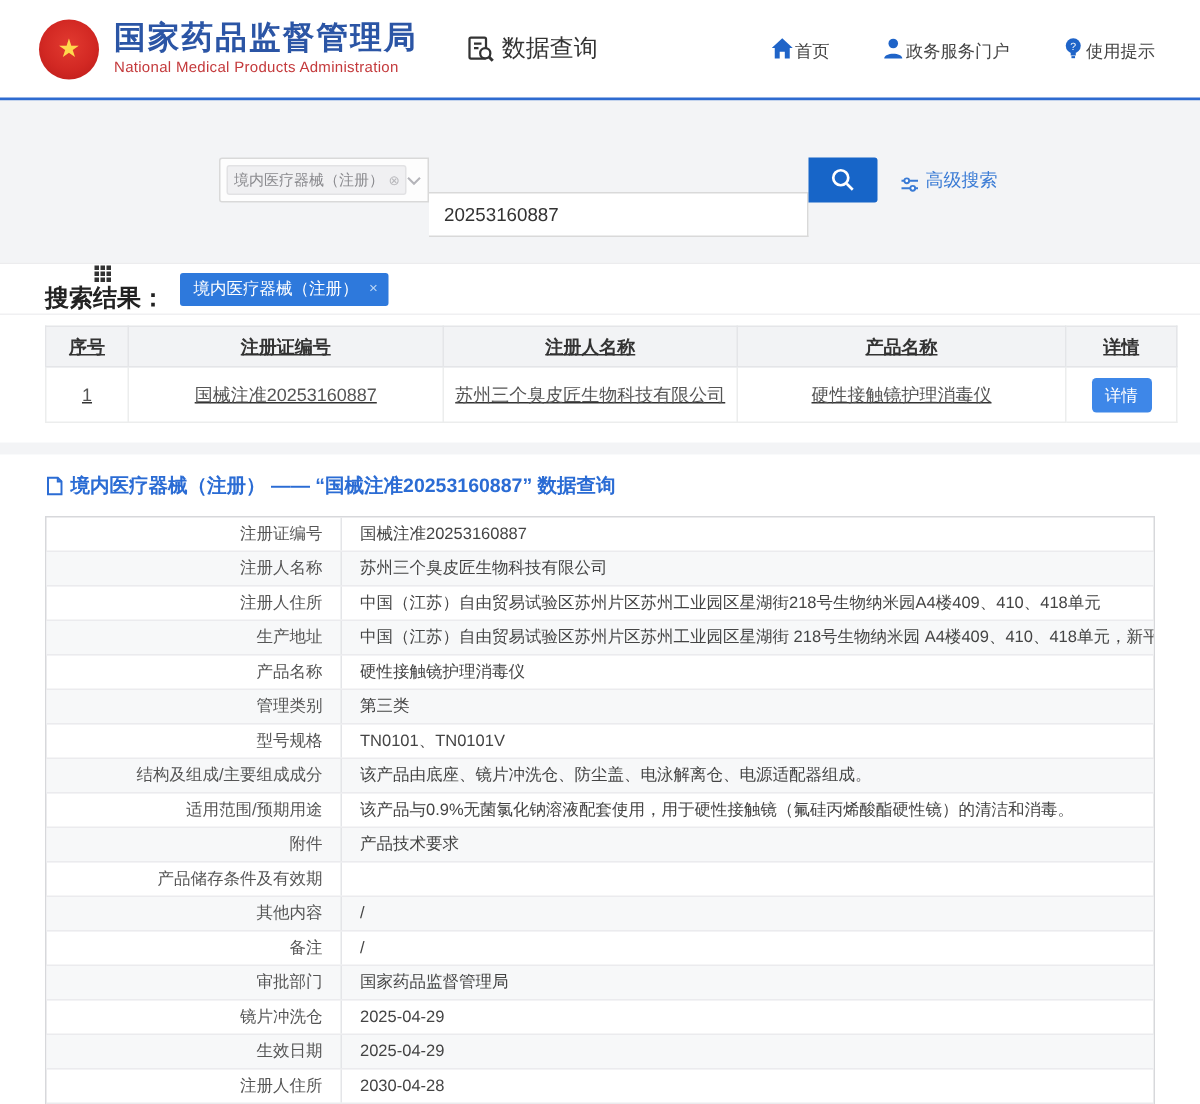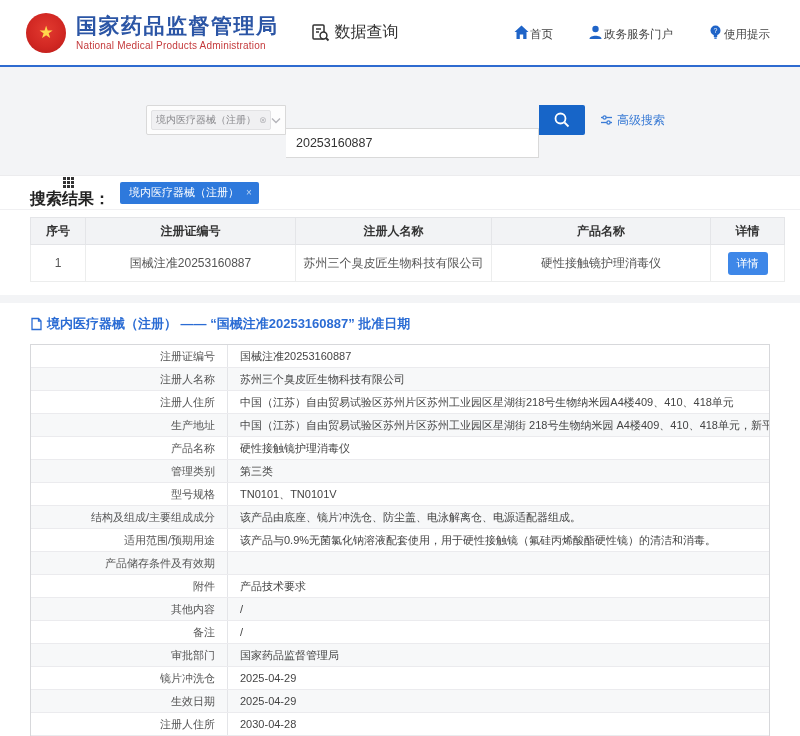--- a/index.html
+++ b/index.html
@@ -48,38 +48,38 @@
   .search-input {
     height:30px; width:253px; border:1px solid #d9d9d9; border-left:none;
     padding:0 10px; font-size:12.5px; color:#333; outline:none; background:#fff;
     font-family:inherit;
     margin-top:46px;
   }
   .search-btn {
     height:30px; width:46px; background:#1765c8; border:none; border-radius:0 2px 2px 0;
     display:flex; align-items:center; justify-content:center; cursor:pointer;
   }
-  .adv { display:flex; align-items:center; margin-left:15px; color:#3a7bd5; cursor:pointer; text-decoration:none; }
+  .adv { display:flex; align-items:flex-end; margin-left:15px; color:#3a7bd5; cursor:pointer; text-decoration:none; }
   .adv .txt { font-size:12px; margin-left:4px; }
 
   
   .results-bar {
     background:#fff; height:35px; display:flex; align-items:center; padding:0 30px;
     border-top:1px solid #ececee; border-bottom:1px solid #f0f0f2;
   }
   .results-bar .cap { display:flex; align-items:center; font-size:16px; font-weight:bold; color:#222;flex-direction:column; }
   .results-bar .cap .ic { color:#333; margin-right:4px; }
   .filter-tag {
     margin-left:10px; background:#2e79dc; color:#fff; font-size:11px;
     padding:3px 7px 4px 9px; border-radius:2px; display:flex; align-items:center; cursor:pointer;
   }
   .filter-tag .x { margin-left:7px; color:#bcd6f5; font-size:10px; }
 
   
-  .results-block { background:#fff; padding:7px 16px 13px 30px; }
+  .results-block { background:#fff; padding:7px 16px 13px 30px;text-decoration:underline; }
   table.results { width:754px; border-collapse:collapse; table-layout:fixed; }
   table.results th {
     background:#f2f3f5; border:1px solid #e4e5e8; font-size:12px; font-weight:bold; color:#333;
     height:27px; text-align:center;
   }
   table.results td {
     border:1px solid #eceded; font-size:12px; color:#555; height:37px; text-align:center;
     white-space:nowrap; overflow:hidden;
   }
   .col-idx{width:55px}.col-reg{width:210px}.col-name{width:196px}.col-prod{width:219px}.col-det{width:74px}
@@ -252,21 +252,21 @@
 <div class="gap"></div>
 
 <div class="detail-card">
   <div class="detail-title">
     <span class="ic">
       <svg width="13" height="14" viewBox="0 0 13 14" fill="none" stroke="#2b6cd4" stroke-width="1.3">
         <path d="M2 1.5 H8.5 L11 4 V12.5 H2 Z"></path>
         <polyline points="8.5,1.5 8.5,4 11,4"></polyline>
       </svg>
     </span>
-    <span>境内医疗器械（注册） —— “国械注准20253160887” 批准日期</span>
+    <span>境内医疗器械（注册） —— “国械注准20253160887” 数据查询</span>
   </div>
 
   <div class="dtable">
     <div class="drow">
       <div class="dlabel">注册证编号</div>
       <div class="dvalue">国械注准20253160887</div>
     </div>
     <div class="drow">
       <div class="dlabel">注册人名称</div>
       <div class="dvalue">苏州三个臭皮匠生物科技有限公司</div>
@@ -293,26 +293,26 @@
     </div>
     <div class="drow">
       <div class="dlabel">结构及组成/主要组成成分</div>
       <div class="dvalue">该产品由底座、镜片冲洗仓、防尘盖、电泳解离仓、电源适配器组成。</div>
     </div>
     <div class="drow">
       <div class="dlabel">适用范围/预期用途</div>
       <div class="dvalue">该产品与0.9%无菌氯化钠溶液配套使用，用于硬性接触镜（氟硅丙烯酸酯硬性镜）的清洁和消毒。</div>
     </div>
     <div class="drow">
+      <div class="dlabel">附件</div>
+      <div class="dvalue">产品技术要求</div>
+    </div>
+    <div class="drow">
       <div class="dlabel">产品储存条件及有效期</div>
       <div class="dvalue"></div>
-    </div>
-    <div class="drow">
-      <div class="dlabel">附件</div>
-      <div class="dvalue">产品技术要求</div>
     </div>
     <div class="drow">
       <div class="dlabel">其他内容</div>
       <div class="dvalue">/</div>
     </div>
     <div class="drow">
       <div class="dlabel">备注</div>
       <div class="dvalue">/</div>
     </div>
     <div class="drow">

